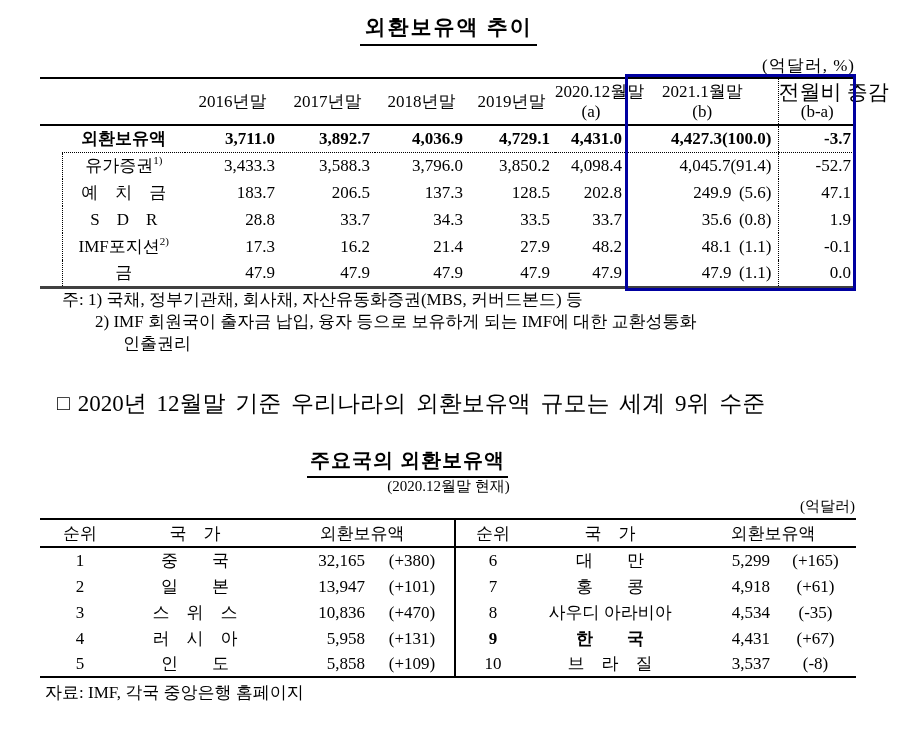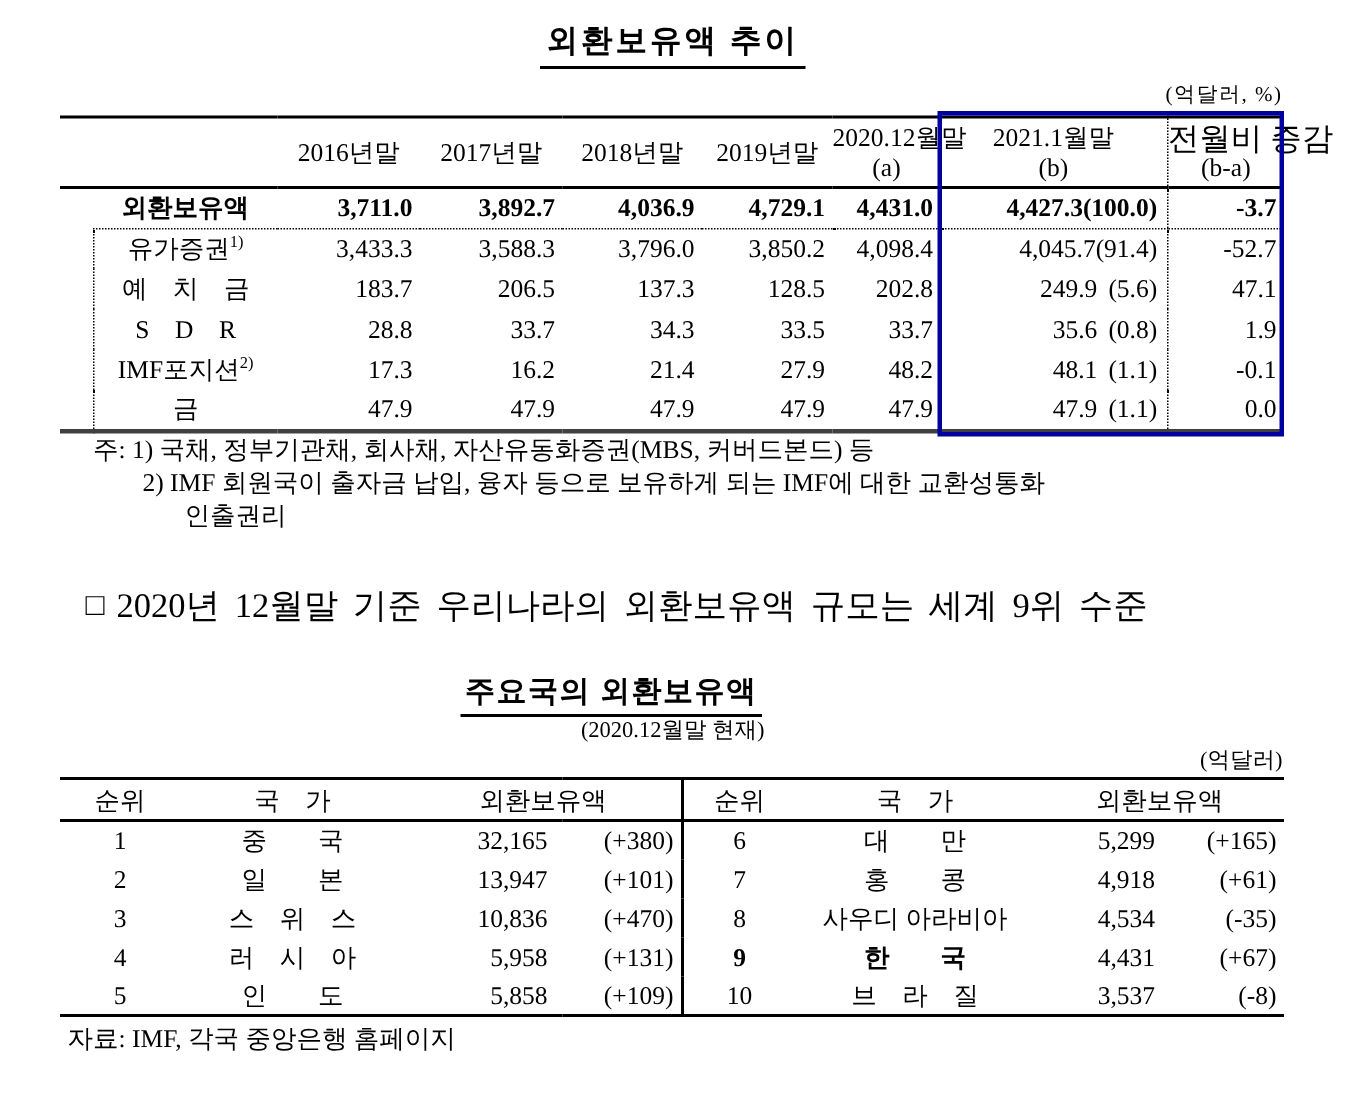--- a/index.html
+++ b/index.html
@@ -9,21 +9,21 @@
     font-family:"Liberation Serif","DejaVu Serif",serif; color:#000;
   }
   .abs { position:absolute; }
 
   
   #title1 { top:13px; left:0; width:897px; text-align:center; }
   #title1 span {
     display:inline-block; font-size:21px; font-weight:bold; letter-spacing:2px;
     border-bottom:2px solid #000; padding:0 4px 3px 4px;
   }
-  #unit1 { top:54px; right:42px; font-size:14px; letter-spacing:1px; }
+  #unit1 { top:54px; right:42px; font-size:17px; letter-spacing:1px; }
 
   
   #t1wrap { left:40px; top:77px; width:816px; }
   #t1 { width:816px; border-collapse:collapse; table-layout:fixed;
         border-top:2px solid #000; border-bottom:3px solid #404040; }
   #t1 col.w-sp   { width:22px; }
   #t1 col.w-lbl  { width:123px; }
   #t1 col.w-y1   { width:95px; }
   #t1 col.w-y2   { width:95px; }
   #t1 col.w-y3   { width:93px; }
@@ -78,21 +78,21 @@
   #t2 col.a3 { width:105px; } #t2 col.a4 { width:80px; }
   #t2 col.b1 { width:75px; }  #t2 col.b2 { width:160px; }
   #t2 col.b3 { width:90px; }  #t2 col.b4 { width:76px; }
   #t2 thead tr { height:28px;text-align:center; }
   #t2 thead th { border-bottom:2px solid #000; font-weight:normal; font-size:17px;
                  vertical-align:middle; white-space:nowrap; }
   #t2 tbody tr { height:26px; }
   #t2 tbody td { font-size:17px; vertical-align:middle; line-height:1; white-space:nowrap; }
   #t2 .ctr { text-align:center; }
   #t2 .num { text-align:right; padding-right:10px; }
-  #t2 .pct { text-align:right; padding-right:5px; }
+  #t2 .pct { text-align:center; padding-right:5px; }
   #t2 .divL { border-left:2px solid #000; }
   #t2 tr.korea td.hb { font-weight:bold; }
 
   
   #notes2 { left:45px; top:681px; font-size:17px; line-height:23px; white-space:nowrap; }
 </style>
 </head>
 <body>
 
 <div class="abs" id="title1">

